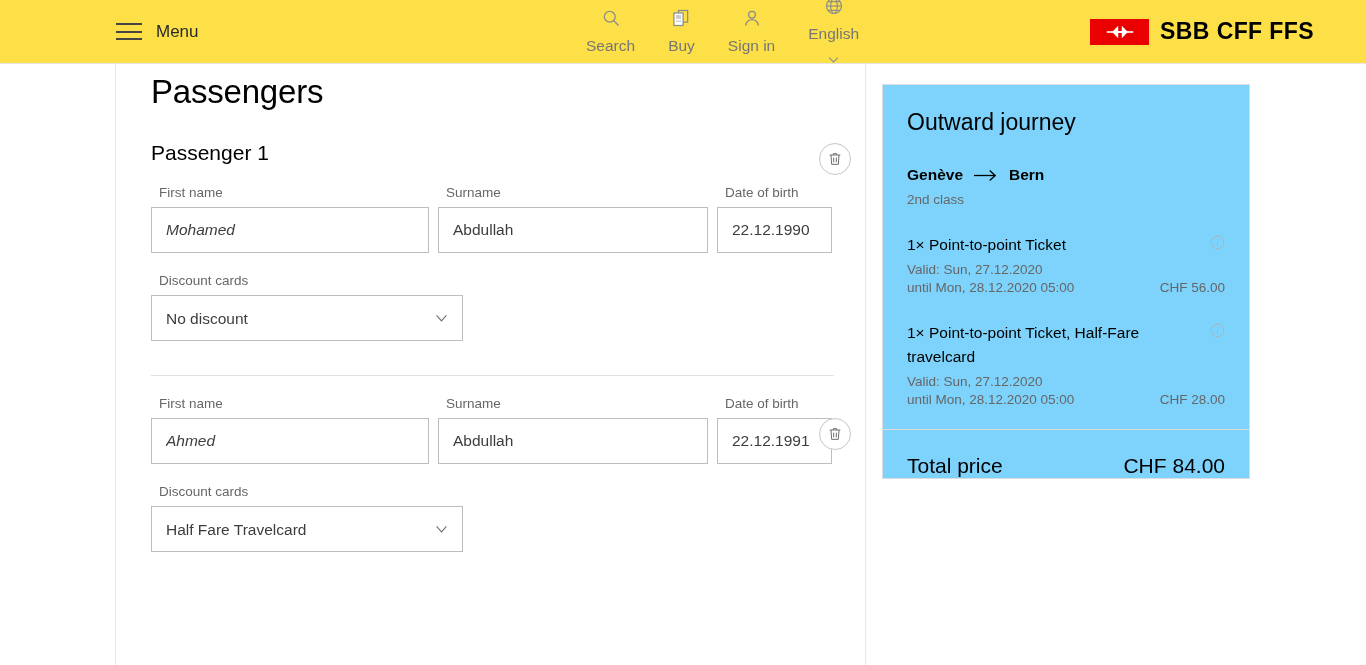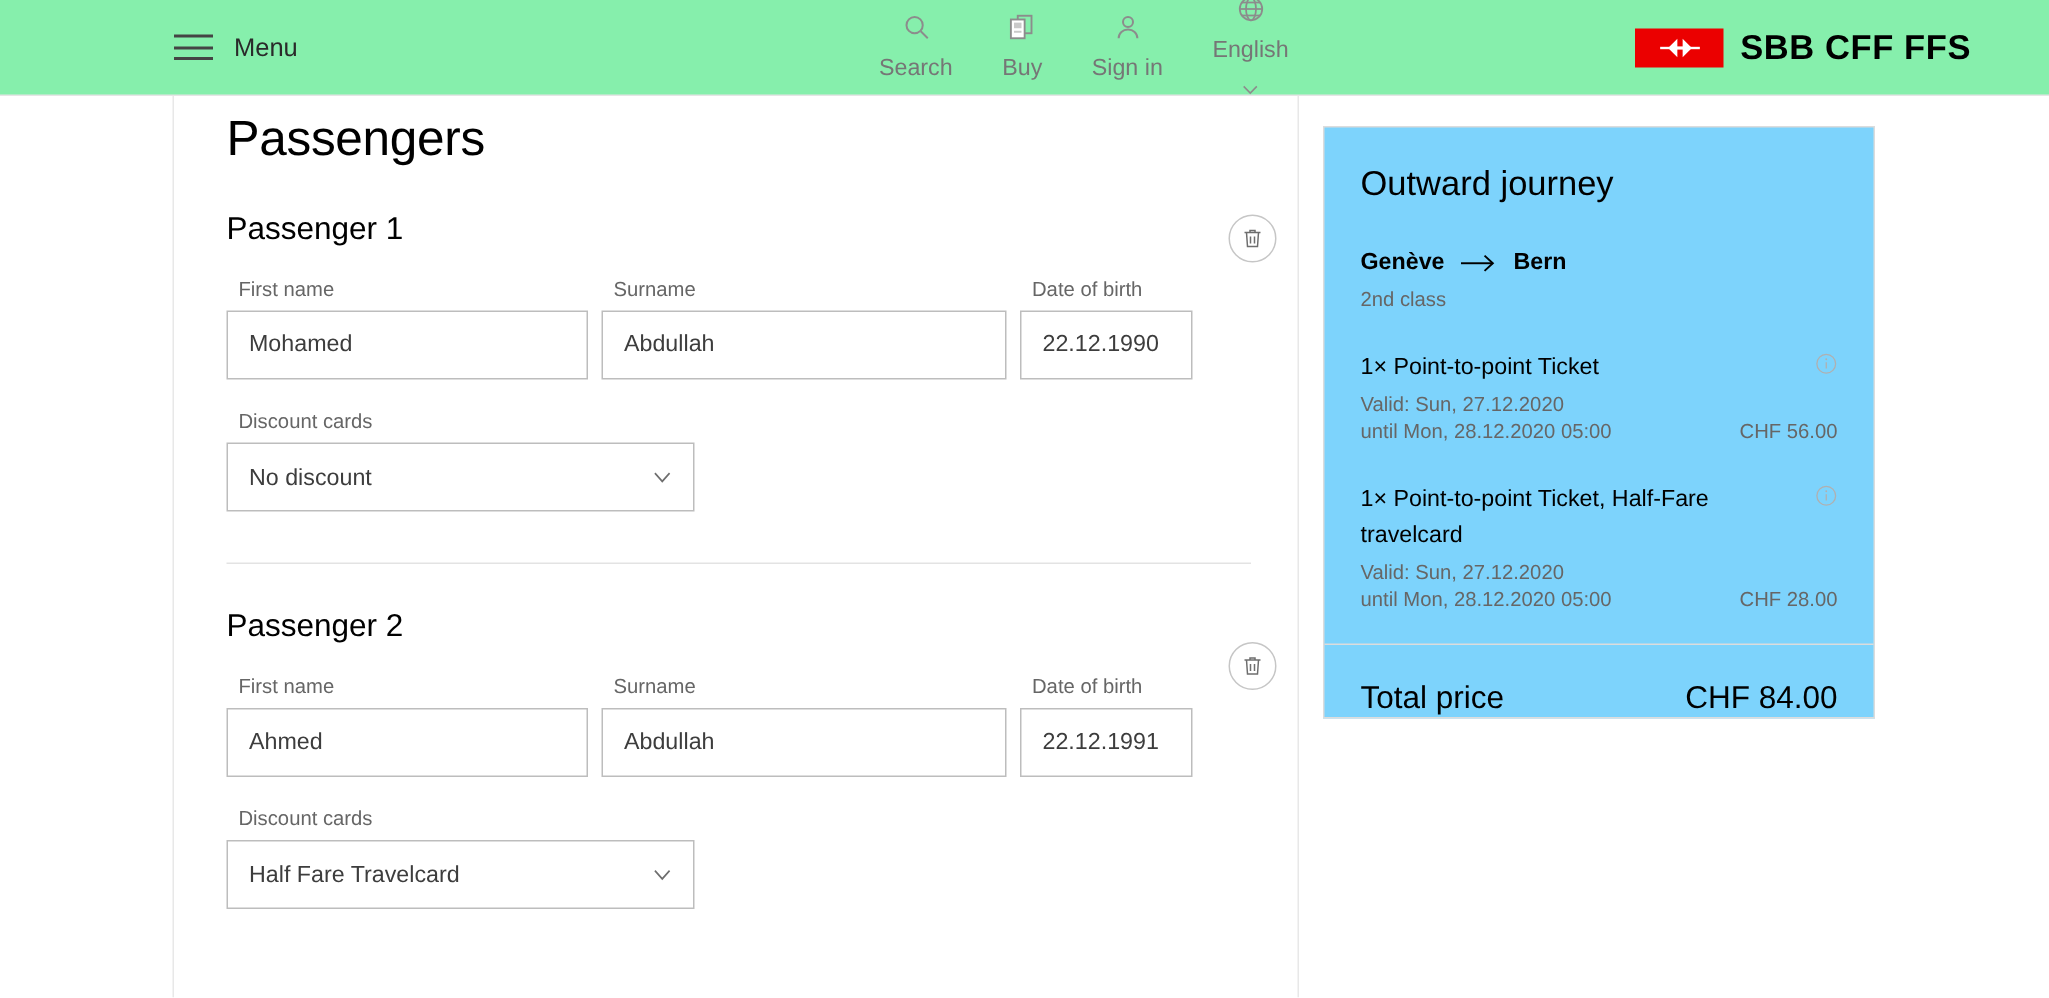--- a/index.html
+++ b/index.html
@@ -8,21 +8,21 @@
     font-family: "Liberation Sans", sans-serif;
     background: #ffffff;
     color: #000000;
     overflow: hidden;
   }
 
   
   .header {
     height: 64px;
     width: 100%;
-    background: #86efac;
+    background: #fde047;
     border-bottom: 1px solid #e5e5e5;
     display: flex;
     align-items: center;
     position: relative;
   }
   .menu-btn {
     display: flex;
     align-items: center;
     gap: 14px;
     margin-left: 116px;
@@ -112,21 +112,21 @@
   .field-input {
     height: 46px;
     border: 1px solid #bdbdbd;
     background: #fff;
     font-family: "Liberation Sans", sans-serif;
     font-size: 15.5px;
     color: #3d3d3d;
     padding: 0 14px;
     outline: none;
   }
-  .w-first { width: 241px; }
+  .w-first { width: 278px; font-style: italic; }
   .w-sur { width: 270px; }
   .w-dob { width: 115px; }
 
   .select-wrap { position: relative; width: 312px; }
   .field-select {
     width: 312px; height: 46px;
     border: 1px solid #bdbdbd; background: #fff;
     font-family: "Liberation Sans", sans-serif;
     font-size: 15.5px; color: #3d3d3d;
     padding: 0 36px 0 14px;
@@ -306,21 +306,20 @@
               <polyline points="4,4 12,13 20,4"></polyline>
             </svg>
           </div>
         </div>
       </div>
 
       <div class="divider"></div>
     </div>
 
     <div class="passenger-block">
-      <h2 class="passenger-title">Passenger 2</h2>
 
       <div class="trash-btn" style="right:14px; top:22px;">
         <svg width="16" height="16" viewBox="0 0 24 24" fill="none" stroke="#6e6e6e" stroke-width="1.5">
           <path d="M4 6h16"></path>
             <path d="M9.5 6V4h5v2"></path>
           <path d="M6 6l1 14h10l1-14"></path>
           <line x1="10" y1="10" x2="10" y2="17"></line>
             <line x1="14" y1="10" x2="14" y2="17"></line>
         </svg>
       </div>

